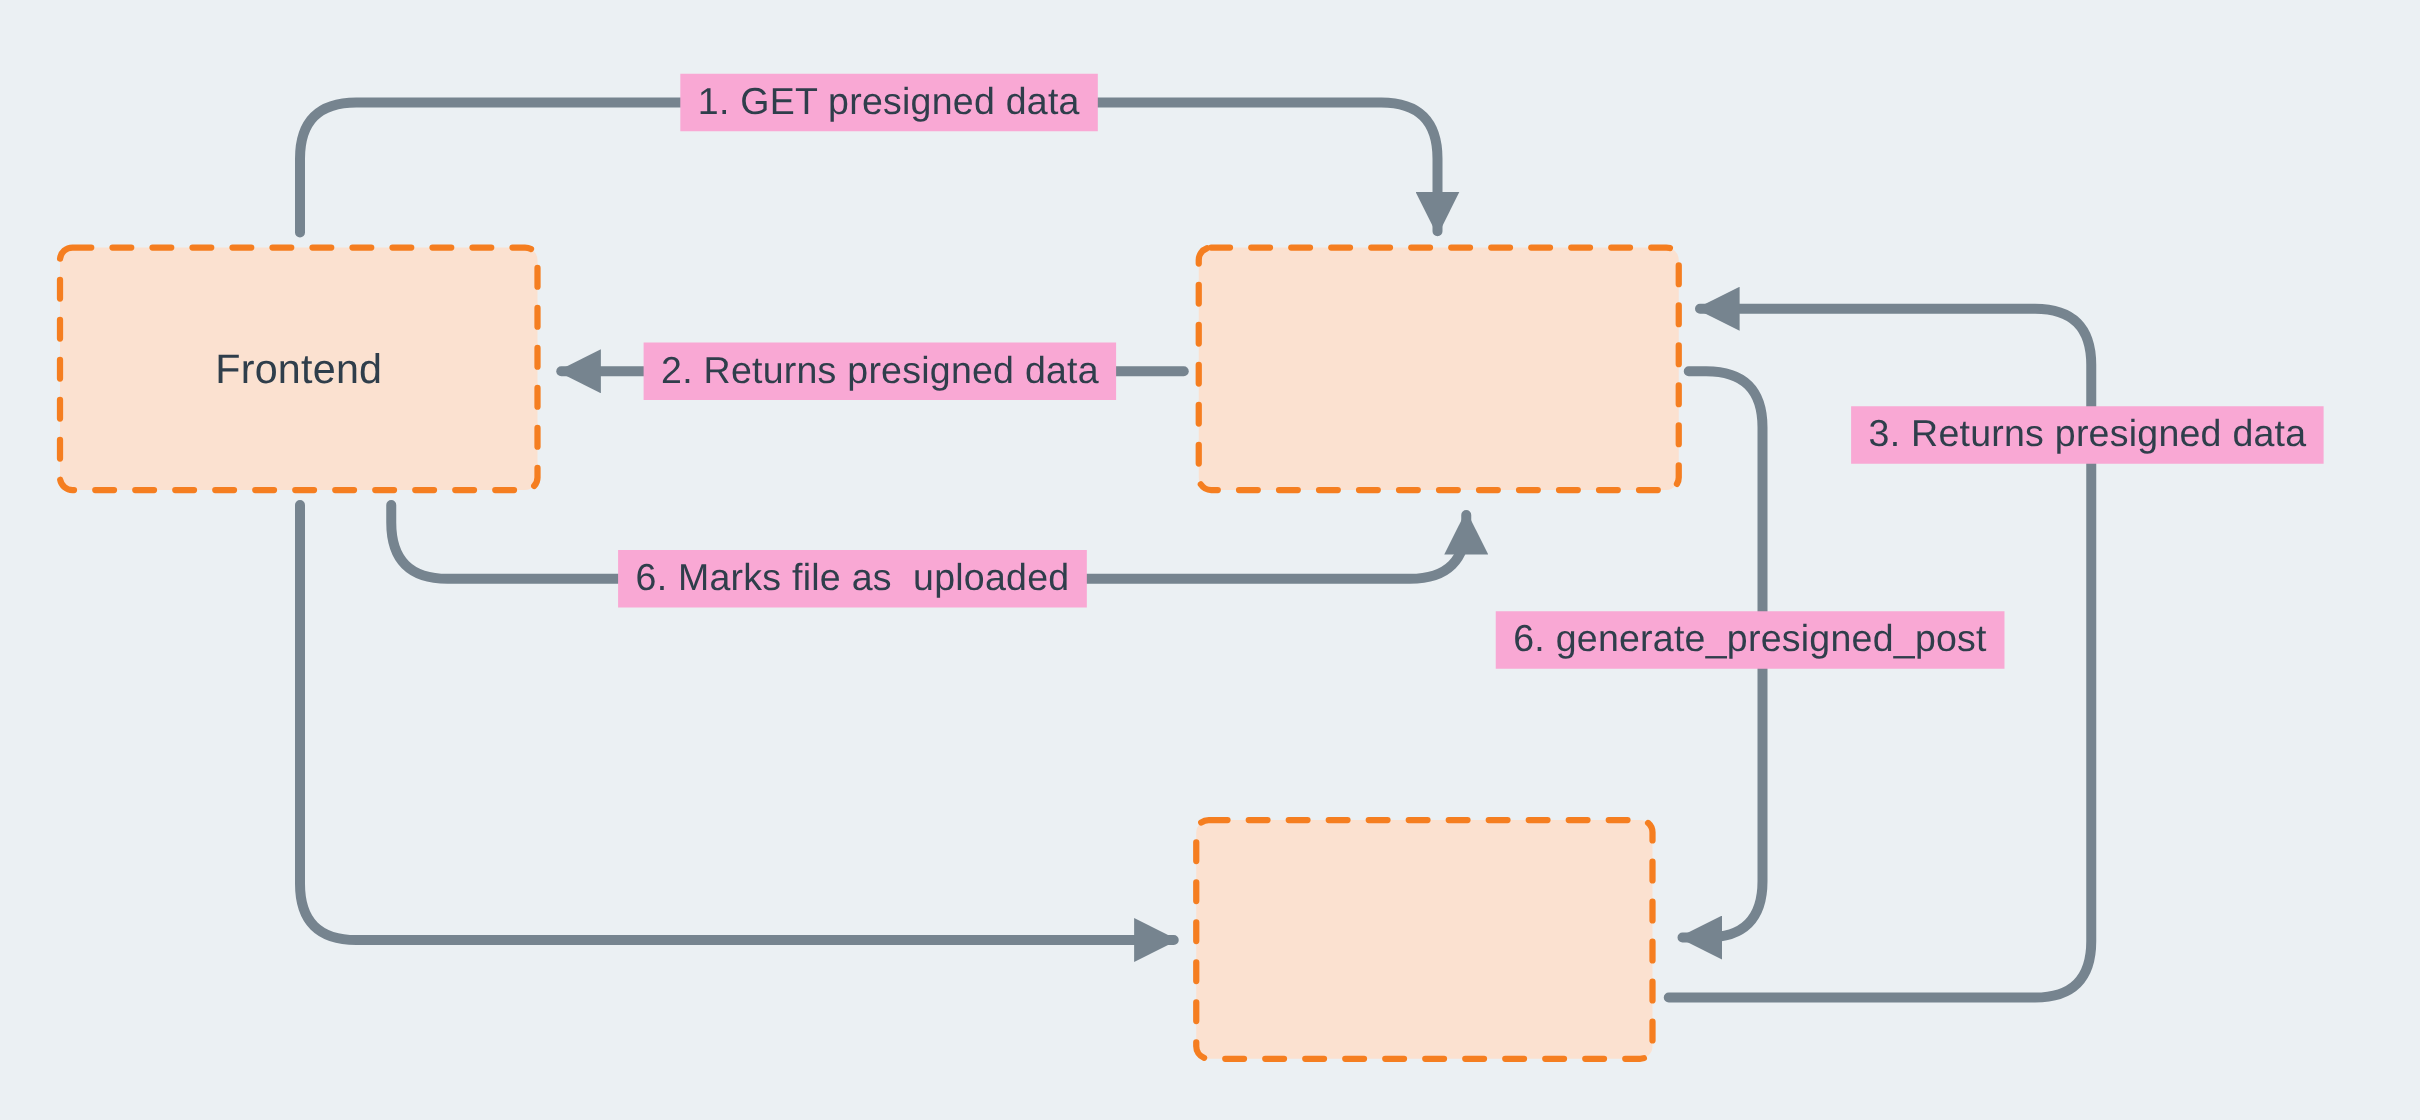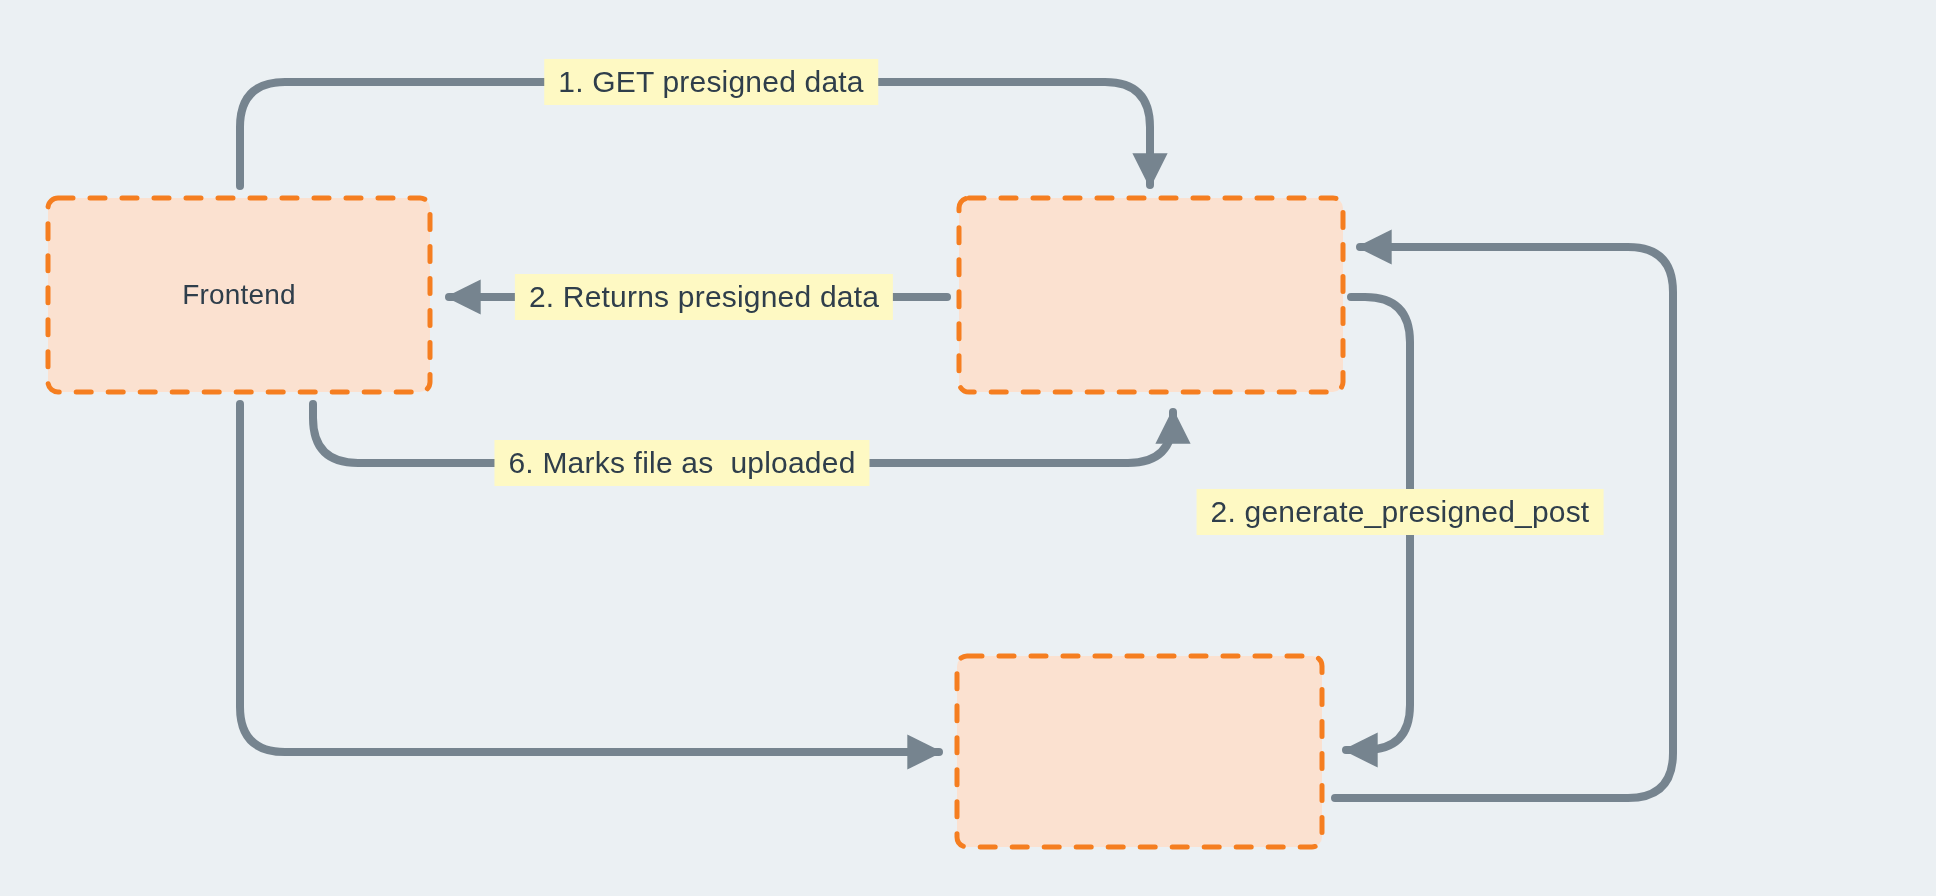--- a/index.html
+++ b/index.html
@@ -14,28 +14,28 @@
     overflow: hidden;
     background: #EBF0F3;
   }
   .stage svg { position: absolute; left: 0; top: 0; }
   .node-label {
     position: absolute;
     display: flex;
     align-items: center;
     justify-content: center;
     color: #2F3E4B;
-    font-size: 28px;
+    font-size: 33px;
     font-weight: 500;
     letter-spacing: 0.2px;
   }
   .edge-label {
     position: absolute;
     transform: translate(-50%, -50%);
-    background: #fef9c3;
+    background: #f9a8d4;
     color: #2F3E4B;
     font-size: 30px;
     font-weight: 500;
     padding: 6px 14px;
     white-space: pre; 
     letter-spacing: 0.2px;
   }
 </style>
 </head>
 <body>
@@ -65,15 +65,16 @@
     </g>
   </svg>
 
   <div class="node-label" style="left:48px; top:198px; width:382px; height:194px;">
     <span>Frontend</span>
   </div>
 
   <div class="edge-label" style="left:711px; top:82px;">1. GET presigned data</div>
   <div class="edge-label" style="left:704px; top:297px;">2. Returns presigned data</div>
   <div class="edge-label" style="left:682px; top:463px;">6. Marks file as  uploaded</div>
-  <div class="edge-label" style="left:1400px; top:512px;">2. generate_presigned_post</div>
+  <div class="edge-label" style="left:1400px; top:512px;">6. generate_presigned_post</div>
+  <div class="edge-label" style="left:1670px; top:348px;">3. Returns presigned data</div>
 
 </div>
 
 </body></html>

